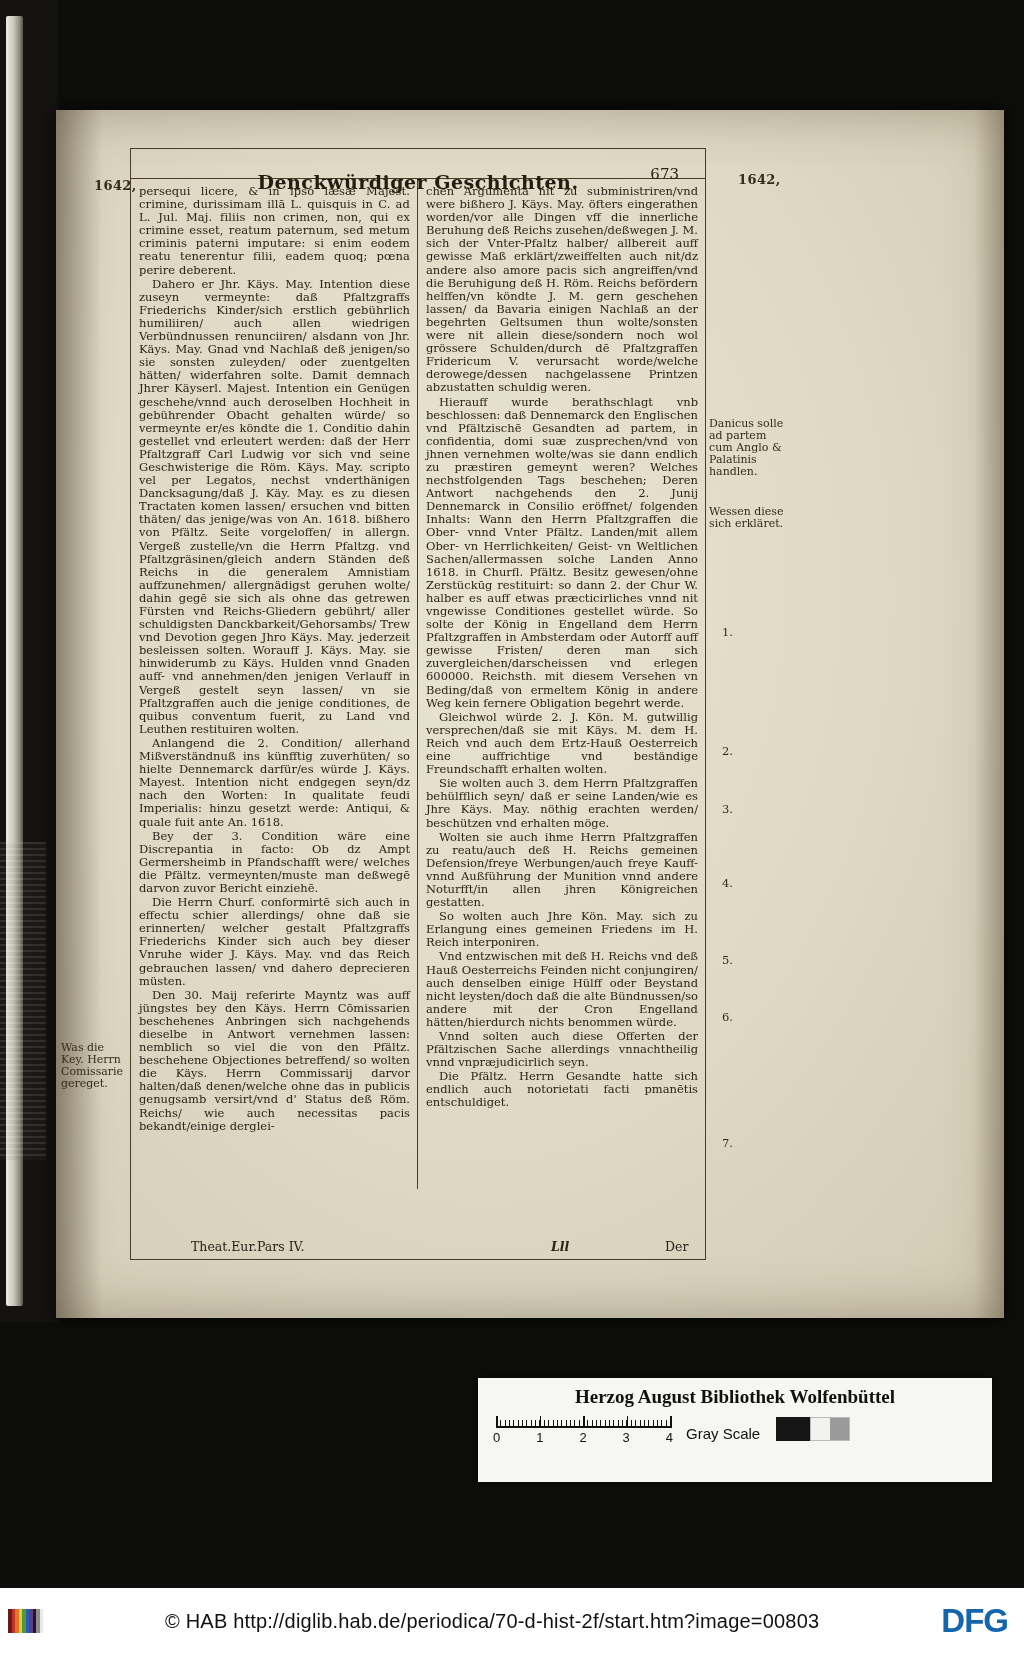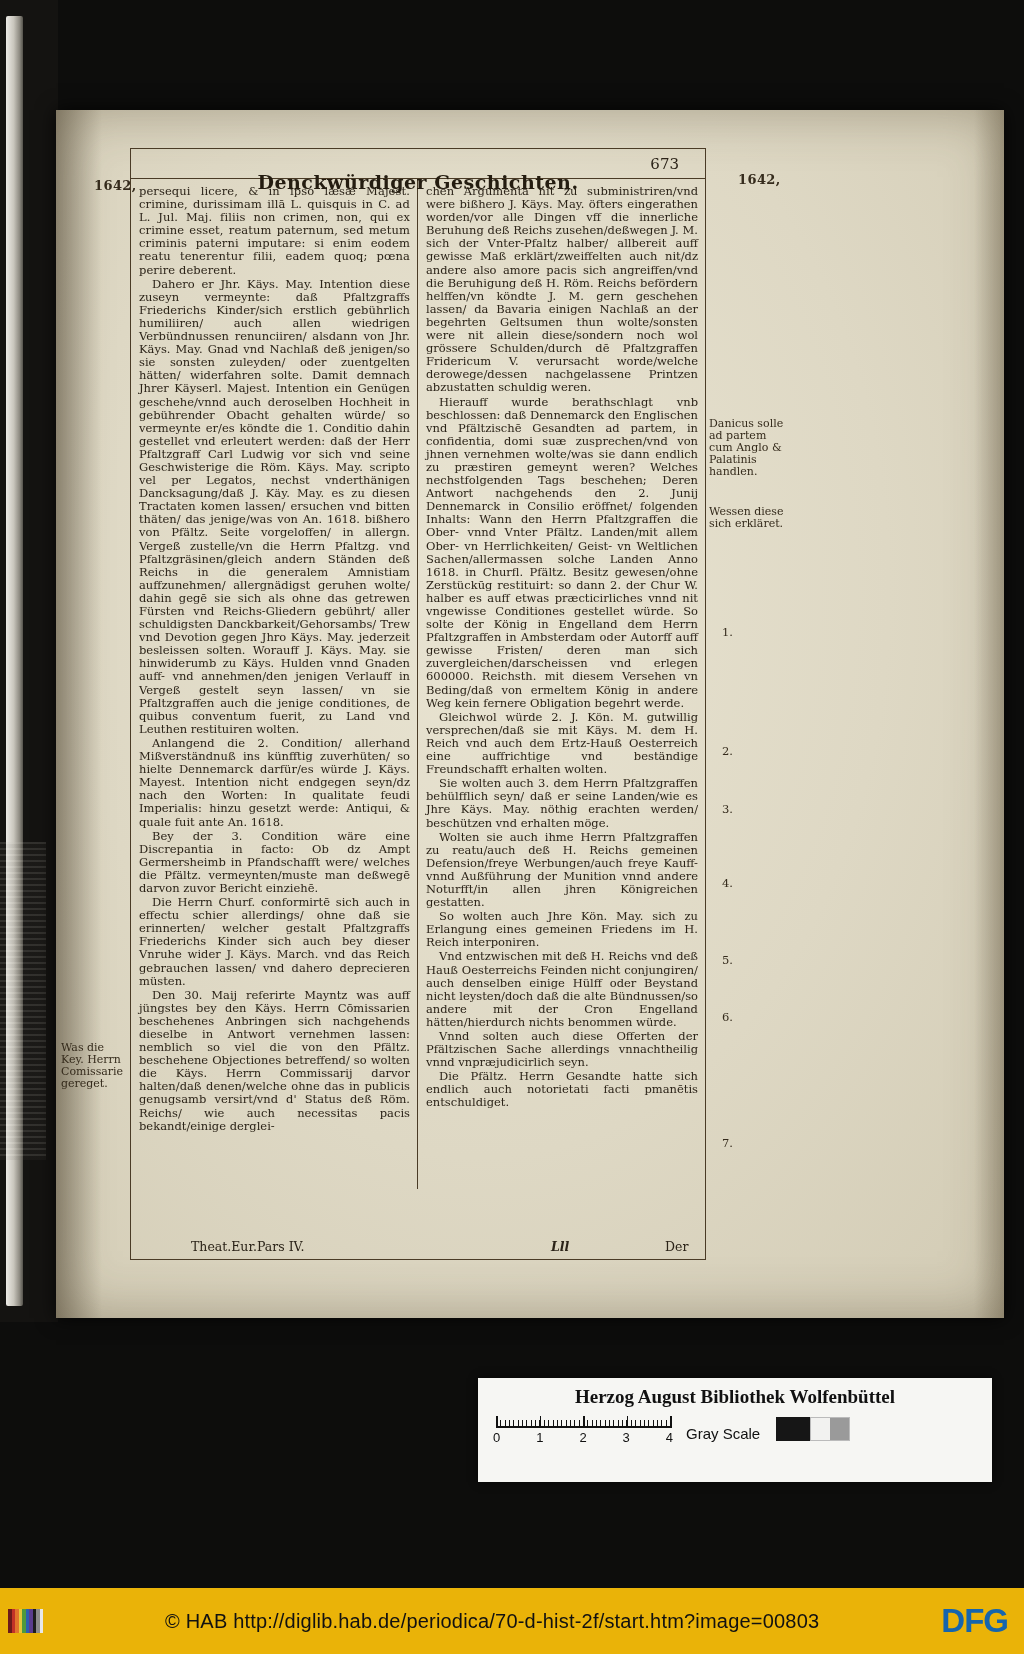--- a/index.html
+++ b/index.html
@@ -58,21 +58,21 @@
     position:relative; height:30px; flex:0 0 30px;
     border-bottom:1.4px solid #4a3b26;
     display:flex; align-items:center; justify-content:center;
   }
   .running-title {
     font-weight:bold; font-size:19px; letter-spacing:.5px;
     color:#241c10;
     margin-top:36px;
   }
   .page-number {
-    position:absolute; right:26px; top:6px;
+    position:absolute; right:26px; top:16px;
     font-size:15px; color:#2b2318;
   }
   .columns { flex:1 1 auto; display:flex; min-height:0; }
   .col {
     width:50%; padding:6px 7px 2px 8px;
     font-size:11.5px; line-height:13.1px;
     text-align:justify;
     color:#2b2318;
     overflow:hidden;
   }
@@ -138,21 +138,21 @@
   }
   .swatches { display:flex; margin-left:16px; margin-top:1px; }
   .sw { height:24px; }
   .sw1 { width:34px; background:#161616; }
   .sw2 { width:20px; background:#f2f2f0; border:1px solid #bbb; border-right:none; }
   .sw3 { width:20px; background:#9a9a9a; border:1px solid #bbb; border-left:none; }
 
   
   .footer-bar {
     position:absolute; left:0; top:1588px; width:1024px; height:66px;
-    background:#eab308;
+    background:#ffffff;
     display:flex; align-items:center;
     font-family:"Liberation Sans", sans-serif;
   }
   .color-strip { display:flex; margin-left:8px; height:24px; }
   .color-strip div { width:3.5px; height:100%; }
   .copyright {
     flex:1 1 auto; text-align:center;
     font-size:20px; color:#111; letter-spacing:.2px;
   }
   .dfg-logo {
@@ -191,21 +191,21 @@
       <span class="running-title">Denckwürdiger Geschichten.</span>
       <span class="page-number">673</span>
     </div>
 
     <div class="columns">
       <div class="col col-left">
         <p class="cont latin">persequi licere, &amp; in ipso læsæ Majest. crimine, durissimam illā L. quisquis in C. ad L. Jul. Maj. filiis non crimen, non, qui ex crimine esset, reatum paternum, sed metum criminis paterni imputare: si enim eodem reatu tenerentur filii, eadem quoq; pœna perire deberent.</p>
         <p>Dahero er Jhr. Käys. May. Intention diese zuseyn vermeynte: daß Pfaltzgraffs Friederichs Kinder/sich erstlich gebührlich humiliiren/ auch allen wiedrigen Verbündnussen renunciiren/ alsdann von Jhr. Käys. May. Gnad vnd Nachlaß deß jenigen/so sie sonsten zuleyden/ oder zuentgelten hätten/ widerfahren solte. Damit demnach Jhrer Käyserl. Majest. Intention ein Genügen geschehe/vnnd auch deroselben Hochheit in gebührender Obacht gehalten würde/ so vermeynte er/es köndte die 1. Conditio dahin gestellet vnd erleutert werden: daß der Herr Pfaltzgraff Carl Ludwig vor sich vnd seine Geschwisterige die Röm. Käys. May. scripto vel per Legatos, nechst vnderthänigen Dancksagung/daß J. Käy. May. es zu diesen Tractaten komen lassen/ ersuchen vnd bitten thäten/ das jenige/was von An. 1618. bißhero von Pfältz. Seite vorgeloffen/ in allergn. Vergeß zustelle/vn die Herrn Pfaltzg. vnd Pfaltzgräsinen/gleich andern Ständen deß Reichs in die generalem Amnistiam auffzunehmen/ allergnädigst geruhen wolte/ dahin gegē sie sich als ohne das getrewen Fürsten vnd Reichs-Gliedern gebührt/ aller schuldigsten Danckbarkeit/Gehorsambs/ Trew vnd Devotion gegen Jhro Käys. May. jederzeit besleissen solten. Worauff J. Käys. May. sie hinwiderumb zu Käys. Hulden vnnd Gnaden auff- vnd annehmen/den jenigen Verlauff in Vergeß gestelt seyn lassen/ vn sie Pfaltzgraffen auch die jenige conditiones, de quibus conventum fuerit, zu Land vnd Leuthen restituiren wolten.</p>
         <p>Anlangend die 2. Condition/ allerhand Mißverständnuß ins künfftig zuverhüten/ so hielte Dennemarck darfür/es würde J. Käys. Mayest. Intention nicht endgegen seyn/dz nach den Worten: In qualitate feudi Imperialis: hinzu gesetzt werde: Antiqui, &amp; quale fuit ante An. 1618.</p>
         <p>Bey der 3. Condition wäre eine Discrepantia in facto: Ob dz Ampt Germersheimb in Pfandschafft were/ welches die Pfältz. vermeynten/muste man deßwegē darvon zuvor Bericht einziehē.</p>
-        <p>Die Herrn Churf. conformirtē sich auch in effectu schier allerdings/ ohne daß sie erinnerten/ welcher gestalt Pfaltzgraffs Friederichs Kinder sich auch bey dieser Vnruhe wider J. Käys. March. vnd das Reich gebrauchen lassen/ vnd dahero deprecieren müsten.</p>
+        <p>Die Herrn Churf. conformirtē sich auch in effectu schier allerdings/ ohne daß sie erinnerten/ welcher gestalt Pfaltzgraffs Friederichs Kinder sich auch bey dieser Vnruhe wider J. Käys. May. vnd das Reich gebrauchen lassen/ vnd dahero deprecieren müsten.</p>
         <p>Den 30. Maij referirte Mayntz was auff jüngstes bey den Käys. Herrn Cōmissarien beschehenes Anbringen sich nachgehends dieselbe in Antwort vernehmen lassen: nemblich so viel die von den Pfältz. beschehene Objectiones betreffend/ so wolten die Käys. Herrn Commissarij darvor halten/daß denen/welche ohne das in publicis genugsamb versirt/vnd d' Status deß Röm. Reichs/ wie auch necessitas pacis bekandt/einige derglei-</p>
       </div>
       <div class="col col-right">
         <p class="cont">chen Argumenta nit zu subministriren/vnd were bißhero J. Käys. May. öfters eingerathen worden/vor alle Dingen vff die innerliche Beruhung deß Reichs zusehen/deßwegen J. M. sich der Vnter-Pfaltz halber/ allbereit auff gewisse Maß erklärt/zweiffelten auch nit/dz andere also amore pacis sich angreiffen/vnd die Beruhigung deß H. Röm. Reichs befördern helffen/vn köndte J. M. gern geschehen lassen/ da Bavaria einigen Nachlaß an der begehrten Geltsumen thun wolte/sonsten were nit allein diese/sondern noch wol grössere Schulden/durch dē Pfaltzgraffen Fridericum V. verursacht worde/welche derowege/dessen nachgelassene Printzen abzustatten schuldig weren.</p>
         <p>Hierauff wurde berathschlagt vnb beschlossen: daß Dennemarck den Englischen vnd Pfältzischē Gesandten ad partem, in confidentia, domi suæ zusprechen/vnd von jhnen vernehmen wolte/was sie dann endlich zu præstiren gemeynt weren? Welches nechstfolgenden Tags beschehen; Deren Antwort nachgehends den 2. Junij Dennemarck in Consilio eröffnet/ folgenden Inhalts: Wann den Herrn Pfaltzgraffen die Ober- vnnd Vnter Pfältz. Landen/mit allem Ober- vn Herrlichkeiten/ Geist- vn Weltlichen Sachen/allermassen solche Landen Anno 1618. in Churfl. Pfältz. Besitz gewesen/ohne Zerstückūg restituirt: so dann 2. der Chur W. halber es auff etwas præcticirliches vnnd nit vngewisse Conditiones gestellet würde. So solte der König in Engelland dem Herrn Pfaltzgraffen in Ambsterdam oder Autorff auff gewisse Fristen/ deren man sich zuvergleichen/darscheissen vnd erlegen 600000. Reichsth. mit diesem Versehen vn Beding/daß von ermeltem König in andere Weg kein fernere Obligation begehrt werde.</p>
         <p>Gleichwol würde 2. J. Kön. M. gutwillig versprechen/daß sie mit Käys. M. dem H. Reich vnd auch dem Ertz-Hauß Oesterreich eine auffrichtige vnd beständige Freundschafft erhalten wolten.</p>
         <p>Sie wolten auch 3. dem Herrn Pfaltzgraffen behülfflich seyn/ daß er seine Landen/wie es Jhre Käys. May. nöthig erachten werden/ beschützen vnd erhalten möge.</p>
         <p>Wolten sie auch ihme Herrn Pfaltzgraffen zu reatu/auch deß H. Reichs gemeinen Defension/freye Werbungen/auch freye Kauff- vnnd Außführung der Munition vnnd andere Noturfft/in allen jhren Königreichen gestatten.</p>
         <p>So wolten auch Jhre Kön. May. sich zu Erlangung eines gemeinen Friedens im H. Reich interponiren.</p>
         <p>Vnd entzwischen mit deß H. Reichs vnd deß Hauß Oesterreichs Feinden nicht conjungiren/ auch denselben einige Hülff oder Beystand nicht leysten/doch daß die alte Bündnussen/so andere mit der Cron Engelland hätten/hierdurch nichts benommen würde.</p>

